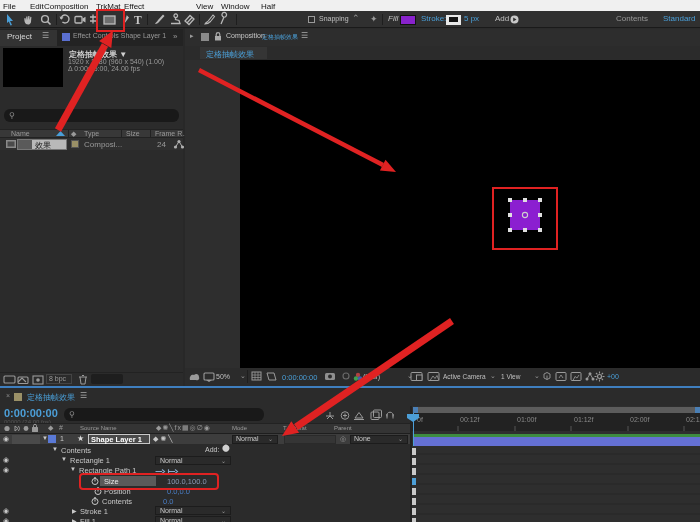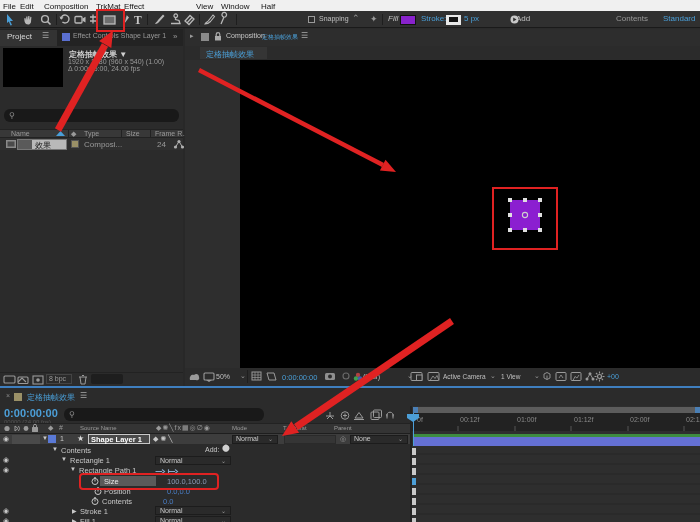--- a/index.html
+++ b/index.html
@@ -9,21 +9,21 @@
 .abs { position:absolute; }
 .txt { position:absolute; white-space:nowrap; }
 svg.abs { overflow:visible; }
 </style>
 </head>
 <body>
 <div id="stage">
 
 <div class="abs" id="menubar" style="left:0;top:0;width:700px;height:11px;background:#f0f0f0;color:#111;font-size:8px;">
   <span class="txt" style="left:3px;top:1.5px;">File</span>
-  <span class="txt" style="left:20px;top:1.5px;">Edit</span>
+  <span class="txt" style="left:30px;top:1.5px;">Edit</span>
   <span class="txt" style="left:44px;top:1.5px;">Composition</span>
   <span class="txt" style="left:96px;top:1.5px;">TrkMat</span>
   <span class="txt" style="left:124px;top:1.5px;">Effect</span>
   <span class="txt" style="left:155px;top:16px;font-style:italic;">Animation</span>
   <span class="txt" style="left:196px;top:1.5px;">View</span>
   <span class="txt" style="left:221px;top:1.5px;">Window</span>
   <span class="txt" style="left:261px;top:1.5px;">Half</span>
 </div>
 
 <div class="abs" id="toolbar" style="left:0;top:11px;width:700px;height:17px;background:#303030;border-bottom:1px solid #1a1a1a;">
@@ -71,21 +71,21 @@
   <span class="txt" style="left:352px;top:2px;font-size:9px;color:#9a9a9a;">⌃</span>
   <span class="txt" style="left:370px;top:3px;font-size:9px;color:#9a9a9a;">✦</span>
   <span class="abs" style="left:382px;top:3px;width:1px;height:11px;background:#1e1e1e;"></span>
 
   <span class="txt" style="left:388px;top:3px;font-size:8px;color:#c0c0c0;font-style:italic;">Fill</span>
   <span class="abs" style="left:400px;top:3.5px;width:16px;height:10px;background:#8822cc;border:1px solid #111;"></span>
   <span class="txt" style="left:421px;top:3px;font-size:8px;color:#4a9fd8;">Stroke:</span>
   <span class="abs" style="left:446px;top:3.5px;width:15px;height:10px;background:#e8e8e8;"></span>
   <span class="abs" style="left:449px;top:6px;width:9px;height:5px;background:#141414;"></span>
   <span class="txt" style="left:464px;top:3px;font-size:8px;color:#4a9fd8;">5 px</span>
-  <span class="txt" style="left:495px;top:3px;font-size:8px;color:#c0c0c0;margin-left:21px;">Add</span>
+  <span class="txt" style="left:495px;top:3px;font-size:8px;color:#c0c0c0;">Add</span>
   <svg class="abs" width="10" height="10" style="left:510px;top:4px;">
         <circle cx="4.5" cy="4.5" r="4" fill="#c8c8c8"></circle>
         <path d="M3.2 2.5 L6.5 4.5 L3.2 6.5 Z" fill="#303030"></path>
       </svg>
 
   <span class="txt" style="left:616px;top:3px;font-size:8px;color:#9a9a9a;">Contents</span>
   <span class="txt" style="left:663px;top:3px;font-size:8px;color:#4a9fd8;">Standard</span>
 </div>
 
 <div class="abs" id="leftpanel" style="left:0;top:28px;width:183px;height:358px;background:#2b2b2b;">

